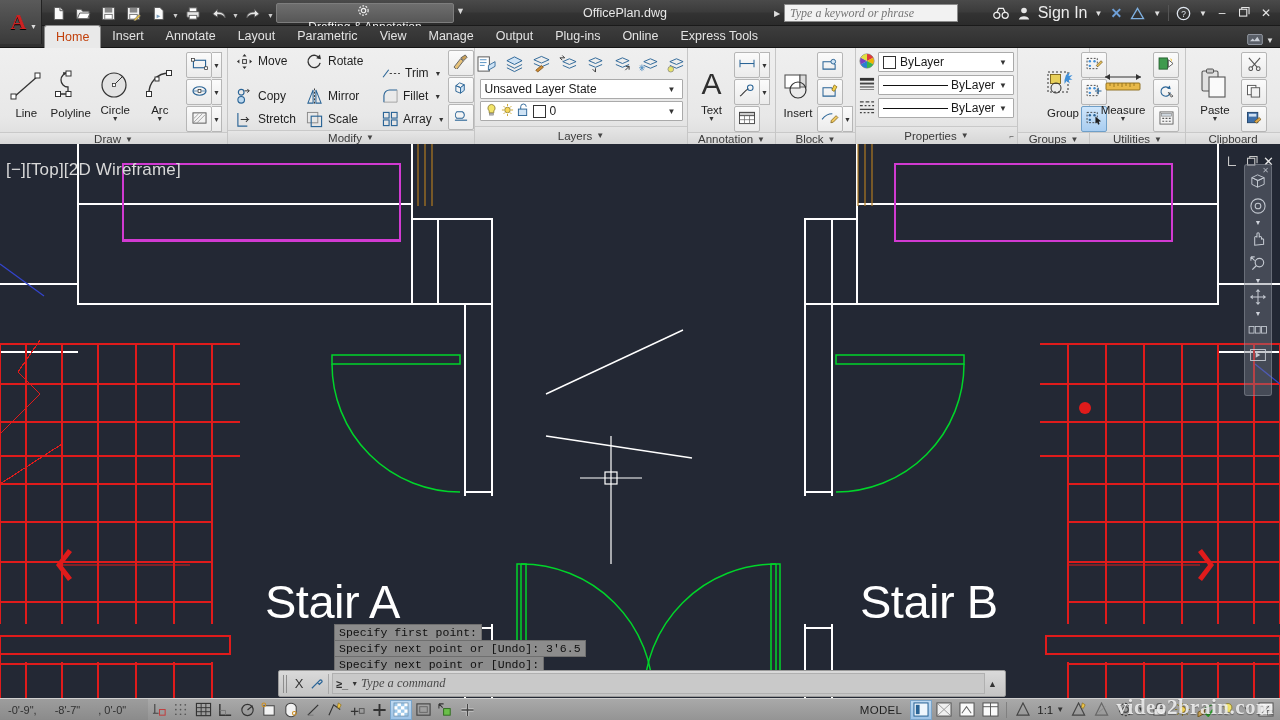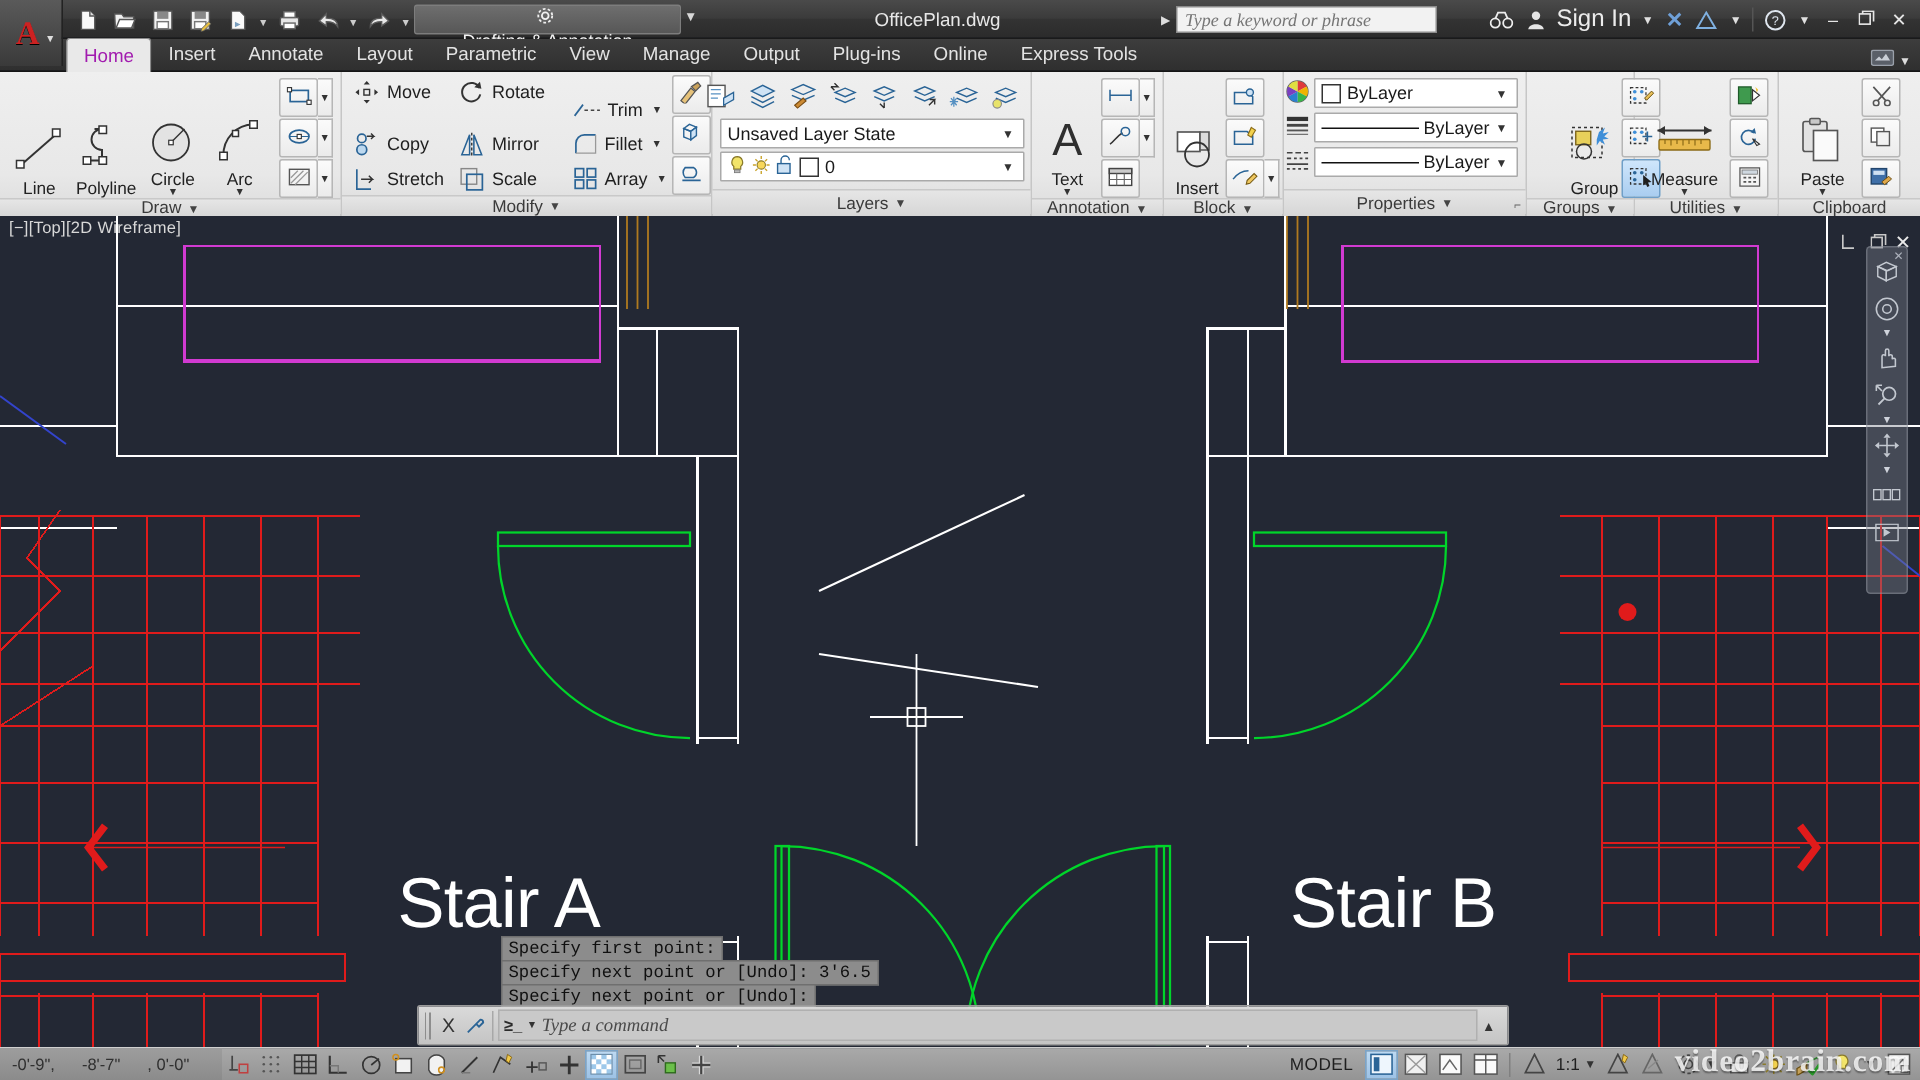--- a/index.html
+++ b/index.html
@@ -72,35 +72,35 @@
     position:absolute; left:0; top:26px; width:1280px; height:22px;
     background:linear-gradient(180deg,#3d3d3d,#2f2f2f);
     border-bottom:1px solid #151515;
     display:flex; align-items:flex-end; padding-left:44px;
   }
   .tab {
     height:22px; padding:0 11px; color:#e3e3e3; font-size:12.5px;
     display:flex; align-items:center; cursor:default; white-space:nowrap;
   }
   .tab.active {
-    background:#e9e9e9; color:#a21caf;
+    background:#e9e9e9; color:#c2410c;
     border:1px solid #8a8a8a; border-bottom:none;
     border-radius:3px 3px 0 0; margin-bottom:-1px; height:23px;
   }
   .tabright { margin-left:auto; display:flex; align-items:center; gap:3px; padding-right:6px; color:#ddd; font-size:11px;}
 
   
   .ribbon {
     position:absolute; left:0; top:48px; width:1280px; height:96px;
     background:linear-gradient(180deg,#efefef 0%,#e8e8e8 72%,#dcdcdc 100%);
     border-bottom:1px solid #9a9a9a;
     display:flex;
   }
   .panel { position:relative; height:96px; display:flex; flex-direction:column; border-right:1px solid #c6c6c6;}
-  .panel-body { flex:1; display:flex; align-items:flex-end; padding:4px 5px 0 5px; gap:2px;}
+  .panel-body { flex:1; display:flex; align-items:center; padding:4px 5px 0 5px; gap:2px;}
   .panel-title {
     height:18px; display:flex; align-items:center; justify-content:center;
     font-size:11.5px; color:#3a3a3a; gap:4px;
     background:linear-gradient(180deg,#e6e6e6,#d6d6d6);
     border-top:1px solid #c9c9c9;
   }
   .panel-title .pt-arrow { font-size:8px; color:#444; }
   .panel-title .pt-corner { position:absolute; right:3px; bottom:3px; font-size:8px; color:#666;}
 
   .bigbtn {
@@ -132,21 +132,21 @@
   }
   .combo .cb-arrow { margin-left:auto; font-size:8px; color:#333; padding:0 4px;}
   .swatch { width:13px;height:13px;border:1px solid #333; background:#fff; margin-right:4px;}
   .ltline { flex:1; height:1px; background:#111; margin-right:3px;}
 
   
   .viewport {
     position:absolute; left:0; top:144px; width:1280px; height:554px;
     background:#232834; overflow:hidden;
   }
-  .vplabel { position:absolute; left:6px; top:2px; color:#d8d8d8; font-size:11px; letter-spacing:0.2px;}
+  .vplabel { position:absolute; left:6px; top:16px; color:#d8d8d8; font-size:17px; letter-spacing:0.2px;}
   .vpmin { position:absolute; right:40px; top:12px; color:#d0d0d0; font-size:11px;}
   .vpmax { position:absolute; right:22px; top:12px; color:#d0d0d0; font-size:11px;}
   .vpclose{ position:absolute; right:6px; top:10px; color:#eaeaea; font-size:13px;}
   .cadsvg { position:absolute; left:0; top:0; }
   .roomlabel { position:absolute; color:#fff; font-size:47px; font-weight:400; letter-spacing:-0.5px;}
 
   
   .navbar {
     position:absolute; right:8px; top:20px; width:28px; height:232px;
     background:rgba(120,126,138,0.40); border:1px solid rgba(150,155,165,0.45);

